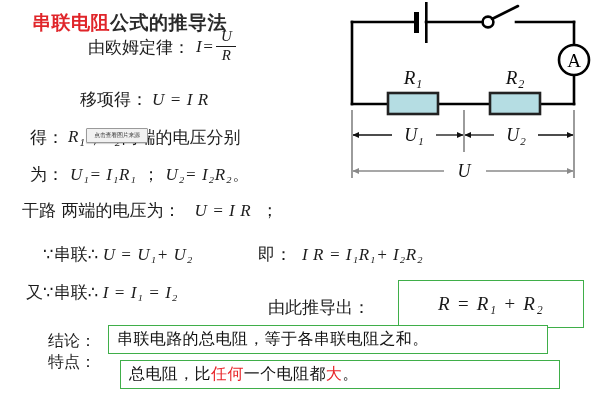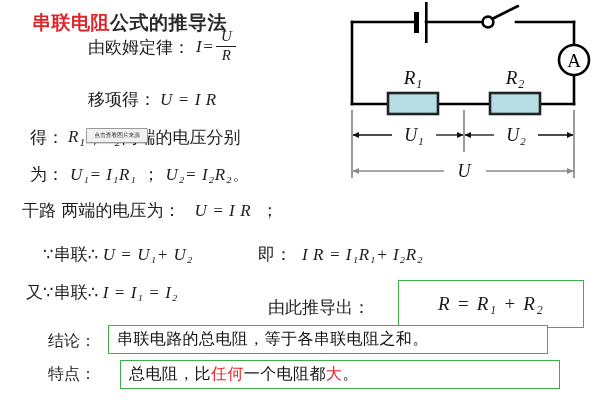--- a/index.html
+++ b/index.html
@@ -112,21 +112,21 @@
     justify-content: center;
   }
   #box-derived .math { font-size: 19px; letter-spacing: 1.2px; }
 
   .conc-label {
     font-family: "DejaVu Sans", sans-serif;
     font-size: 16px;
     color: #1c1c1c;
   }
   #label-conclusion { left: 48px; top: 331px; }
-  #label-feature    { left: 48px; top: 364px; }
+  #label-feature    { left: 48px; top: 352px; }
 
   #box-conclusion {
     left: 108px; top: 325px;
     width: 440px; height: 29px;
     padding-left: 8px;
   }
   #box-feature {
     left: 108px; top: 360px;
     width: 440px; height: 29px;
     padding-left: 8px;
@@ -160,21 +160,21 @@
     <span class="han">由欧姆定律：</span>
     <span class="math" style="padding-left:6px;">I</span>
     <span class="math op">=</span>
     <span class="frac">
       <span class="num">U</span>
       <span class="bar"></span>
       <span class="den">R</span>
     </span>
   </div>
 
-  <div class="line abs" style="left:88px; top:88px;">
+  <div class="line abs" style="left:80px; top:88px;">
     <span class="han">移项得：</span>
     <span class="math" style="padding-left:4px;">U = I R</span>
   </div>
 
   <div class="line abs" style="left:30px; top:126px;">
     <span class="han">得：</span>
     <span class="math" style="padding-left:4px;"><span>R</span><sub>1</sub></span>
     <span class="han">，</span>
     <span class="math"><span>R</span><sub>2</sub></span>
     <span class="han">两端的电压分别</span>

